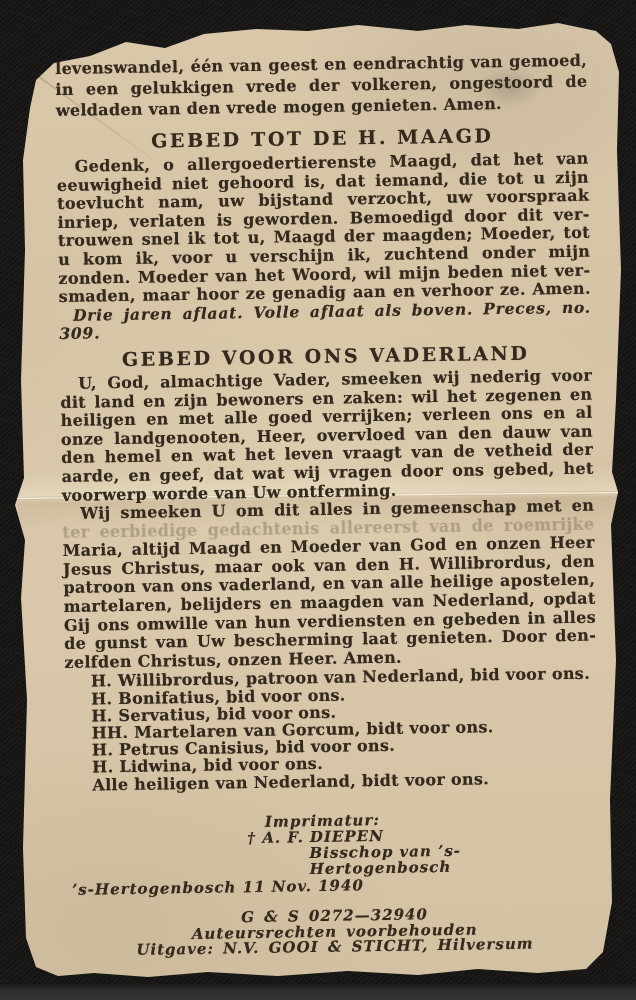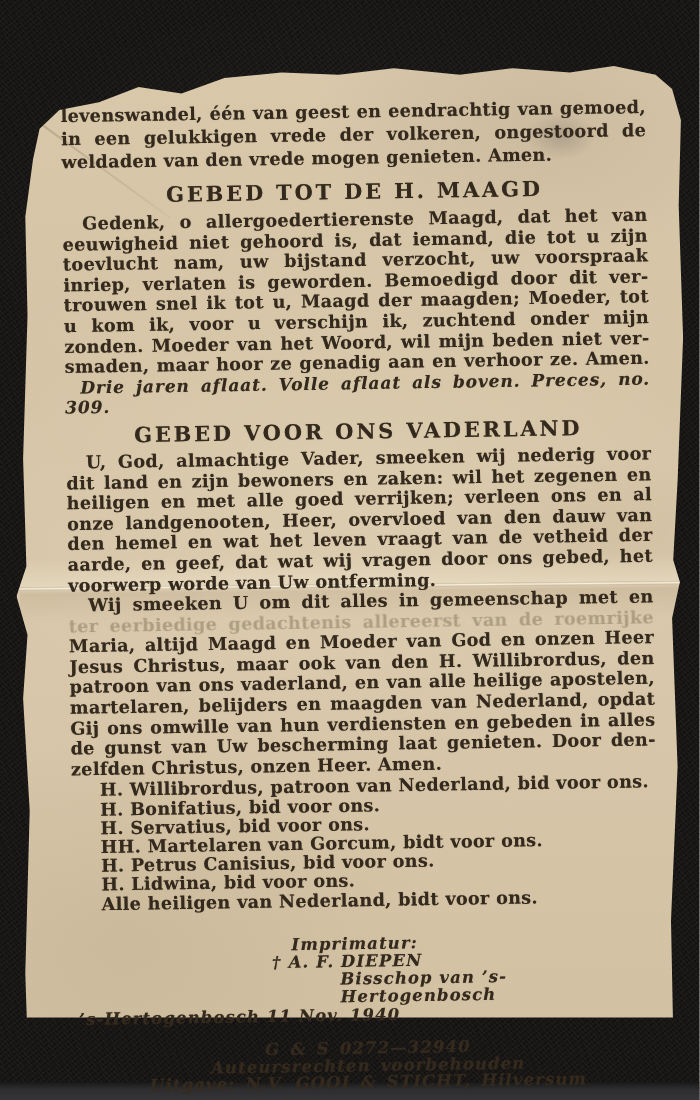--- a/index.html
+++ b/index.html
@@ -29,39 +29,38 @@
     left: 0; right: 0; bottom: 0;
     height: 16px;
     background: linear-gradient(180deg, #1a1a1a 0%, #2e2e30 40%, #343436 100%);
   }
 
   
   .paper {
     position: absolute;
     left: 0; top: 0;
     width: 636px;
-    height: 888px;
+    height: 1000px;
     clip-path: polygon(
       30px 108px, 36px 80px, 54px 63px, 90px 56px, 126px 42px, 165px 48px,
       204px 34px, 256px 29px, 308px 31px, 358px 25px, 418px 31px, 466px 25px,
       518px 29px, 558px 23px, 596px 31px, 611px 44px, 619px 72px, 617px 150px,
       621px 270px, 616px 400px, 612px 472px, 618px 492px, 611px 525px,
       616px 660px, 610px 800px, 612px 902px, 603px 952px, 586px 969px,
       538px 973px, 478px 969px, 418px 975px, 348px 971px, 278px 976px,
       208px 972px, 148px 977px, 94px 973px, 58px 976px, 36px 967px,
       26px 938px, 23px 848px, 27px 700px, 21px 598px, 25px 540px, 15px 505px,
       24px 478px, 21px 380px, 25px 250px, 23px 160px
     );
     background-image:
       radial-gradient(ellipse 300px 180px at 78% 8%, rgba(110,100,92,0.12), transparent 70%),
       radial-gradient(ellipse 400px 260px at 18% 92%, rgba(110,88,58,0.08), transparent 70%),
       radial-gradient(ellipse 520px 320px at 50% 45%, rgba(255,246,224,0.16), transparent 75%),
       radial-gradient(ellipse 200px 90px at 85% 50%, rgba(140,115,80,0.10), transparent 75%),
       linear-gradient(180deg, #d9c8aa 0%, #d4c3a4 35%, #d8c7aa 62%, #d2c1a2 100%);
-    margin-top: 37px;
   }
 
   
   .crease-band {
     position: absolute;
     left: 18px; right: 14px;
     top: 468px; height: 58px;
     background: linear-gradient(180deg, transparent 0%,
         rgba(238,228,204,0.50) 44%, rgba(150,125,90,0.14) 56%, transparent 100%);
     transform: rotate(-0.55deg);

